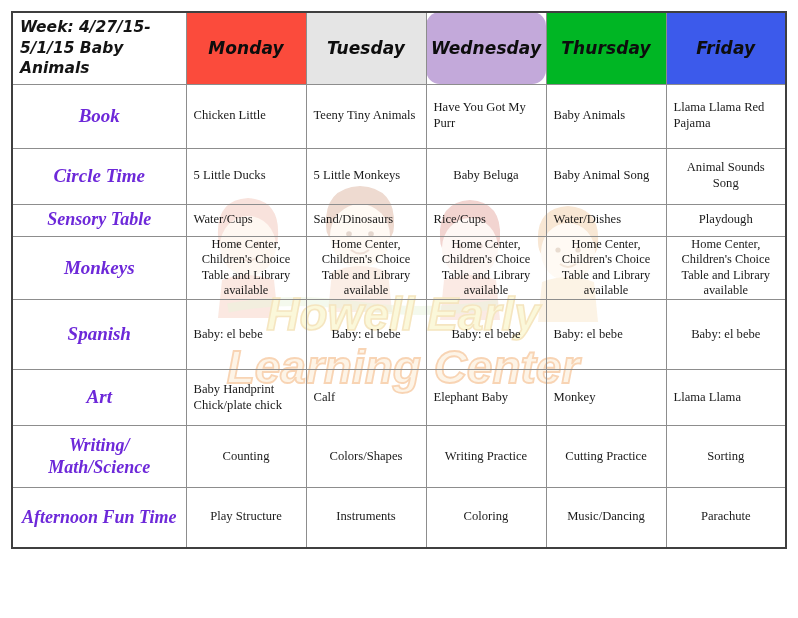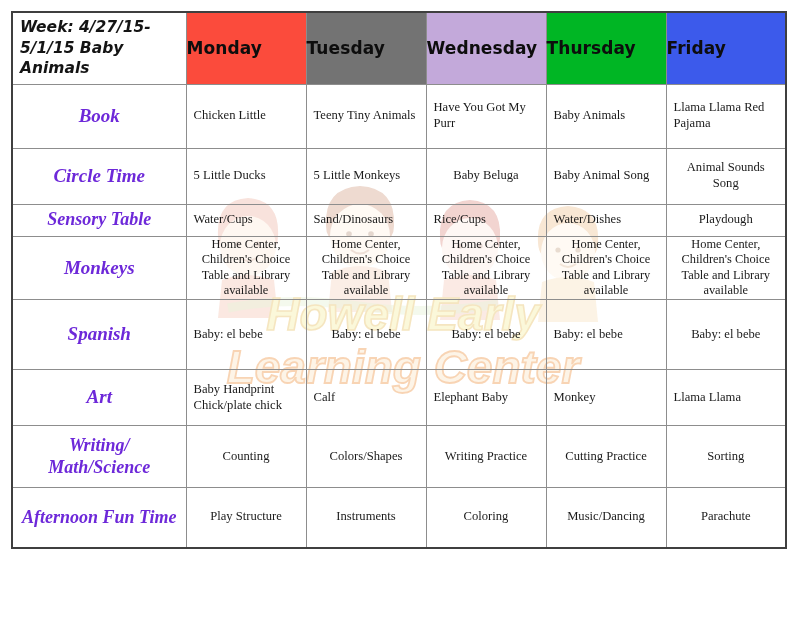--- a/index.html
+++ b/index.html
@@ -68,22 +68,24 @@
     font-size: 15.5px;
     line-height: 1.32;
     color: #141414;
     text-align: left;
     padding: 4px 6px 5px 7px !important;
     vertical-align: middle;
   }
   .hdr-day {
     font-family: "DejaVu Sans", "Liberation Sans", sans-serif;
     font-weight: bold;
+    font-style: italic;
     font-size: 17px;
     color: #0d0d0d;
+    text-align: center;
     letter-spacing: 0.1px;
     margin-left: 20px;
   }
 
   
   .row-label {
     background: #f08a1c;
     font-family: "Liberation Serif", "DejaVu Serif", serif;
     font-weight: bold;
     font-style: italic;
@@ -169,22 +171,22 @@
         <col class="c-day">
         <col class="c-day">
         <col class="c-day">
         <col class="c-day">
         <col class="c-day">
     </colgroup>
     <tbody id="table-body">
         <tr style="height: 72px;">
           <td class="hdr-title">Week: 4/27/15-5/1/15 Baby Animals</td>
           <td class="hdr-day" style="background: rgb(251, 75, 60);">Monday</td>
-          <td class="hdr-day" style="background: #737373;">Tuesday</td>
-          <td class="hdr-day" style="background: rgb(195, 169, 218);">Wednesday</td>
+          <td class="hdr-day" style="background: #e5e5e5;">Tuesday</td>
+          <td class="hdr-day" style="background: rgb(195, 169, 218); border-radius: 14px;">Wednesday</td>
           <td class="hdr-day" style="background: rgb(0, 182, 36);">Thursday</td>
           <td class="hdr-day" style="background: rgb(60, 90, 235);">Friday</td>
         </tr>
         <tr style="height: 64px;">
           <td class="row-label ">Book</td>
           <td class="cell al-left">
             <span class="cell-inner">Chicken Little</span>
           </td>
           <td class="cell al-left">
             <span class="cell-inner">Teeny Tiny Animals</span>

